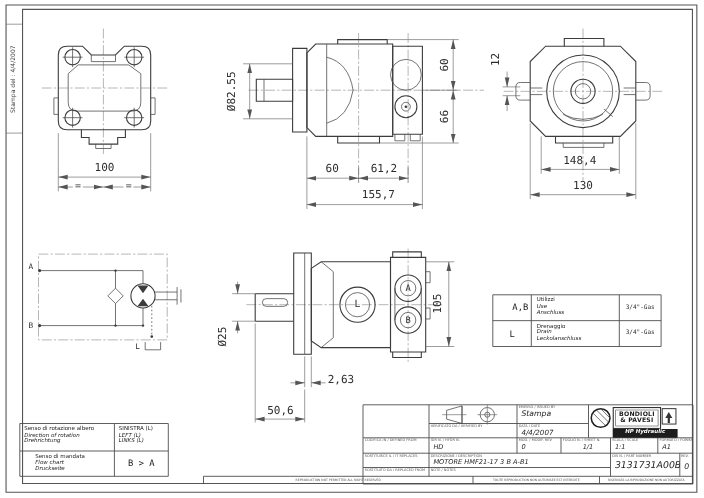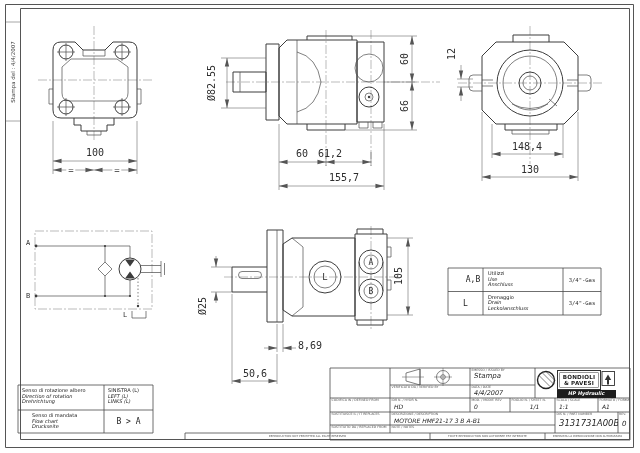--- a/index.html
+++ b/index.html
@@ -205,29 +205,29 @@
     </g>
   </svg>
 
   <div class="stamp">Stampa del : 4/4/2007</div>
 
   <span class="lbl" style="left:95px;top:153px">100</span>
   <span class="lbl eq" style="left:71px;top:170px">=</span>
   <span class="lbl eq" style="left:117px;top:170px">=</span>
   <span class="lbl rot" style="left:212px;top:83px">Ø82.55</span>
   <span class="lbl" style="left:302px;top:154px">60</span>
-  <span class="lbl" style="left:330px;top:154px">61,2</span>
+  <span class="lbl" style="left:349px;top:154px">61,2</span>
   <span class="lbl" style="left:344px;top:178px">155,7</span>
   <span class="lbl rot" style="left:405px;top:59px">60</span>
   <span class="lbl rot" style="left:405px;top:106px">66</span>
   <span class="lbl rot" style="left:452px;top:54px">12</span>
   <span class="lbl" style="left:527px;top:147px">148,4</span>
   <span class="lbl" style="left:530px;top:170px">130</span>
   <span class="lbl rot" style="left:203px;top:306px">Ø25</span>
-  <span class="lbl" style="left:310px;top:346px">8,69</span>
+  <span class="lbl" style="left:310px;top:346px">2,63</span>
   <span class="lbl" style="left:255px;top:374px">50,6</span>
   <span class="lbl rot" style="left:399px;top:276px">105</span>
 
   <span class="slbl" style="left:28px;top:243px">A</span>
   <span class="slbl" style="left:28px;top:296px">B</span>
   <span class="slbl" style="left:125px;top:315px">L</span>
 
   <span class="pletter" style="left:325px;top:277px;font-size:9px">L</span>
   <span class="pletter" style="left:371px;top:262px;font-size:8px">A</span>
   <span class="pletter" style="left:371px;top:291px;font-size:8px">B</span>

